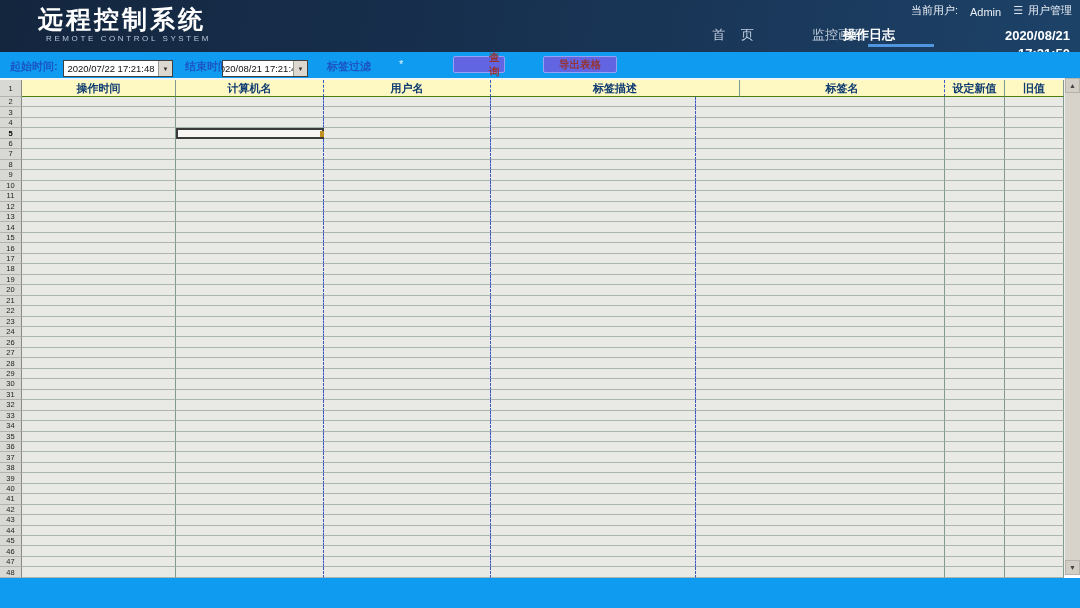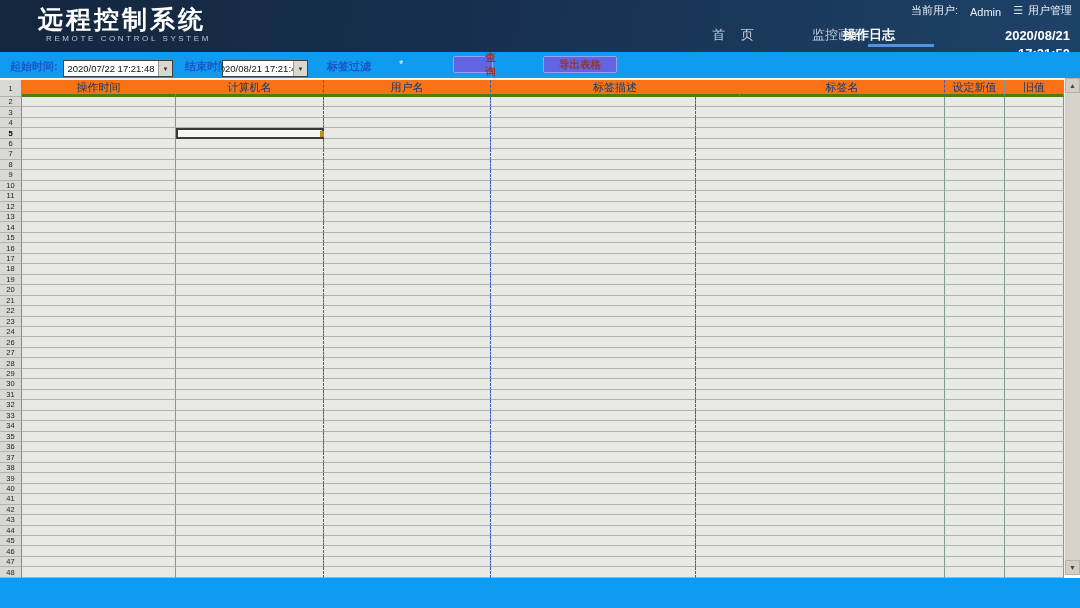--- a/index.html
+++ b/index.html
@@ -39,43 +39,43 @@
   .combo2 { left:222px; width:86px; }
   .combo-text { flex:1; font-size:9.5px; color:#101010; display:flex; align-items:center;
                 justify-content:center; white-space:nowrap; overflow:hidden; }
   .combo-btn { width:14px; background:#dcd8d0; border-left:1px solid #9a9a96;
                display:flex; align-items:center; justify-content:center;
                font-size:6px; color:#333; }
   .tag-value { position:absolute; left:399px; top:6px; font-size:11px; color:#eaf6ff; }
   .fbtn { position:absolute; top:4px; height:17px; background:#6165e2; border:1px solid #99a0f2;
           border-radius:2px; color:#963333; font-size:10.5px; font-weight:bold;
           display:flex; align-items:center; justify-content:center; cursor:pointer; }
-  .btn-query  { left:453px; width:40px;padding-left:35px; }
+  .btn-query  { left:453px; width:52px;padding-left:35px; }
   .btn-export { left:543px; width:74px; }
 
   
   .table-wrap { position:absolute; top:78px; left:0; width:1080px; height:500px; display:flex; }
   .grid { width:1064px; height:500px; display:flex; flex-direction:column;
           background:#e9eae6; border-top:2px solid #f4f4f1; border-right:1px solid #f4f4f1; }
   .grid-header { height:17px; display:flex; flex:none; }
   .grid-body { flex:1; display:flex; flex-direction:column; }
   .grow { flex:1; display:flex; min-height:0; }
 
   .cell { height:100%; }
   .num { width:22px; flex:none; background:#d8d8d4; border-right:1px solid #8a8a86;
          border-bottom:1px solid #b2b2ae; font-size:7.5px; color:#222;
          display:flex; align-items:center; justify-content:center; }
   .num-bold { font-weight:bold; color:#000; }
   .c0{width:154px;flex:none;} .c1{width:148px;flex:none;} .c2{width:167px;flex:none;}
   .c3{width:205px;flex:none;} .c4{width:249px;flex:none;} .c5{width:60px;flex:none;} .c6{width:59px;flex:none;}
   .bs { border-right:1px solid #7f9a8f; }
   .bd { border-right:1px dashed #3a57c5; }
-  .header-cell { background:#f97316; color:#0d3a70; font-weight:normal; font-size:11px;
+  .header-cell { background:#fef9c3; color:#0d3a70; font-weight:bold; font-size:11px;
                  display:flex; align-items:center; justify-content:center;
-                 border-bottom:3px solid #4d7c0f; }
+                 border-bottom:1px solid #4d7c0f; }
   .body-cell { background:#e9eae6; border-bottom:1px solid #a9b5ad; position:relative; }
   .selected-cell { background:#f8f5f3; border:2px solid #3a3a3a; border-right:2px solid #3a3a3a; }
   .fill-handle { position:absolute; right:-3px; top:50%; transform:translateY(-50%);
                  width:5px; height:6px; background:#bf8f1f; }
 
   
   .scrollbar { width:16px; height:497px; background:#d7d3cb; border-left:1px solid #eeeeec;
                display:flex; flex-direction:column; justify-content:space-between; }
   .sb-btn { height:15px; flex:none; background:#d2cec6; border:1px solid #b6b2aa;
             font-size:7px; color:#454545; display:flex; align-items:center; justify-content:center;

